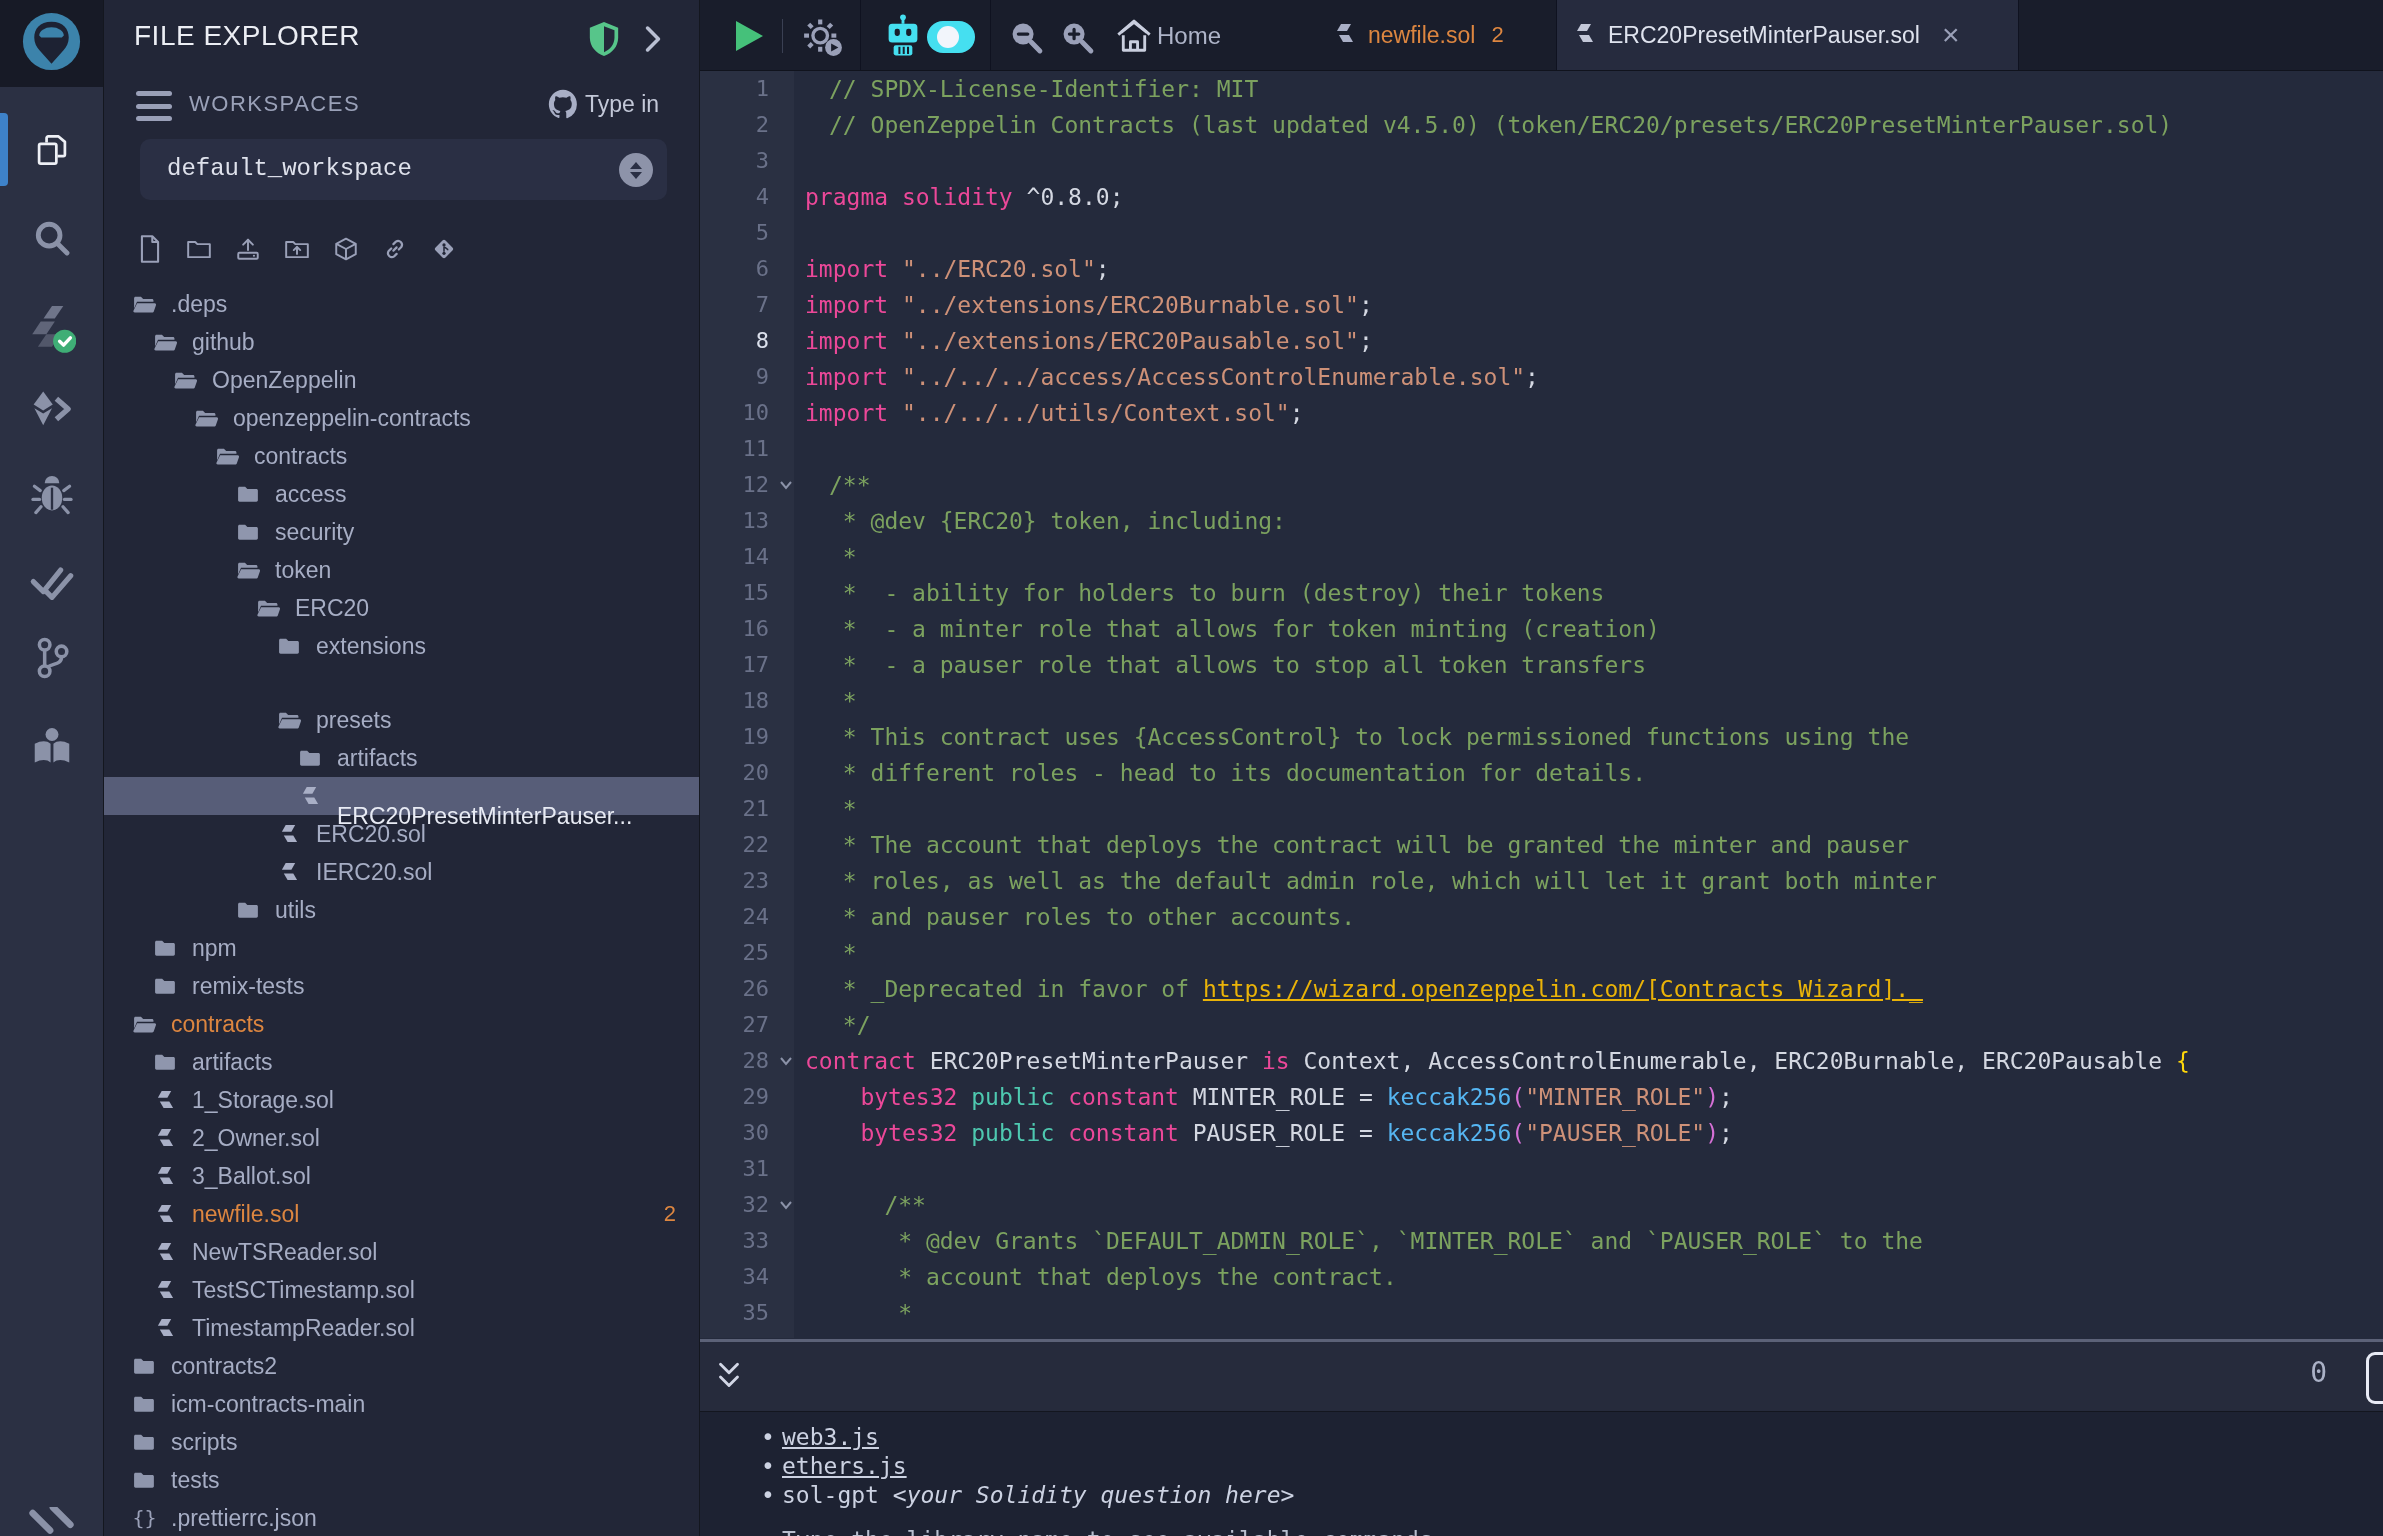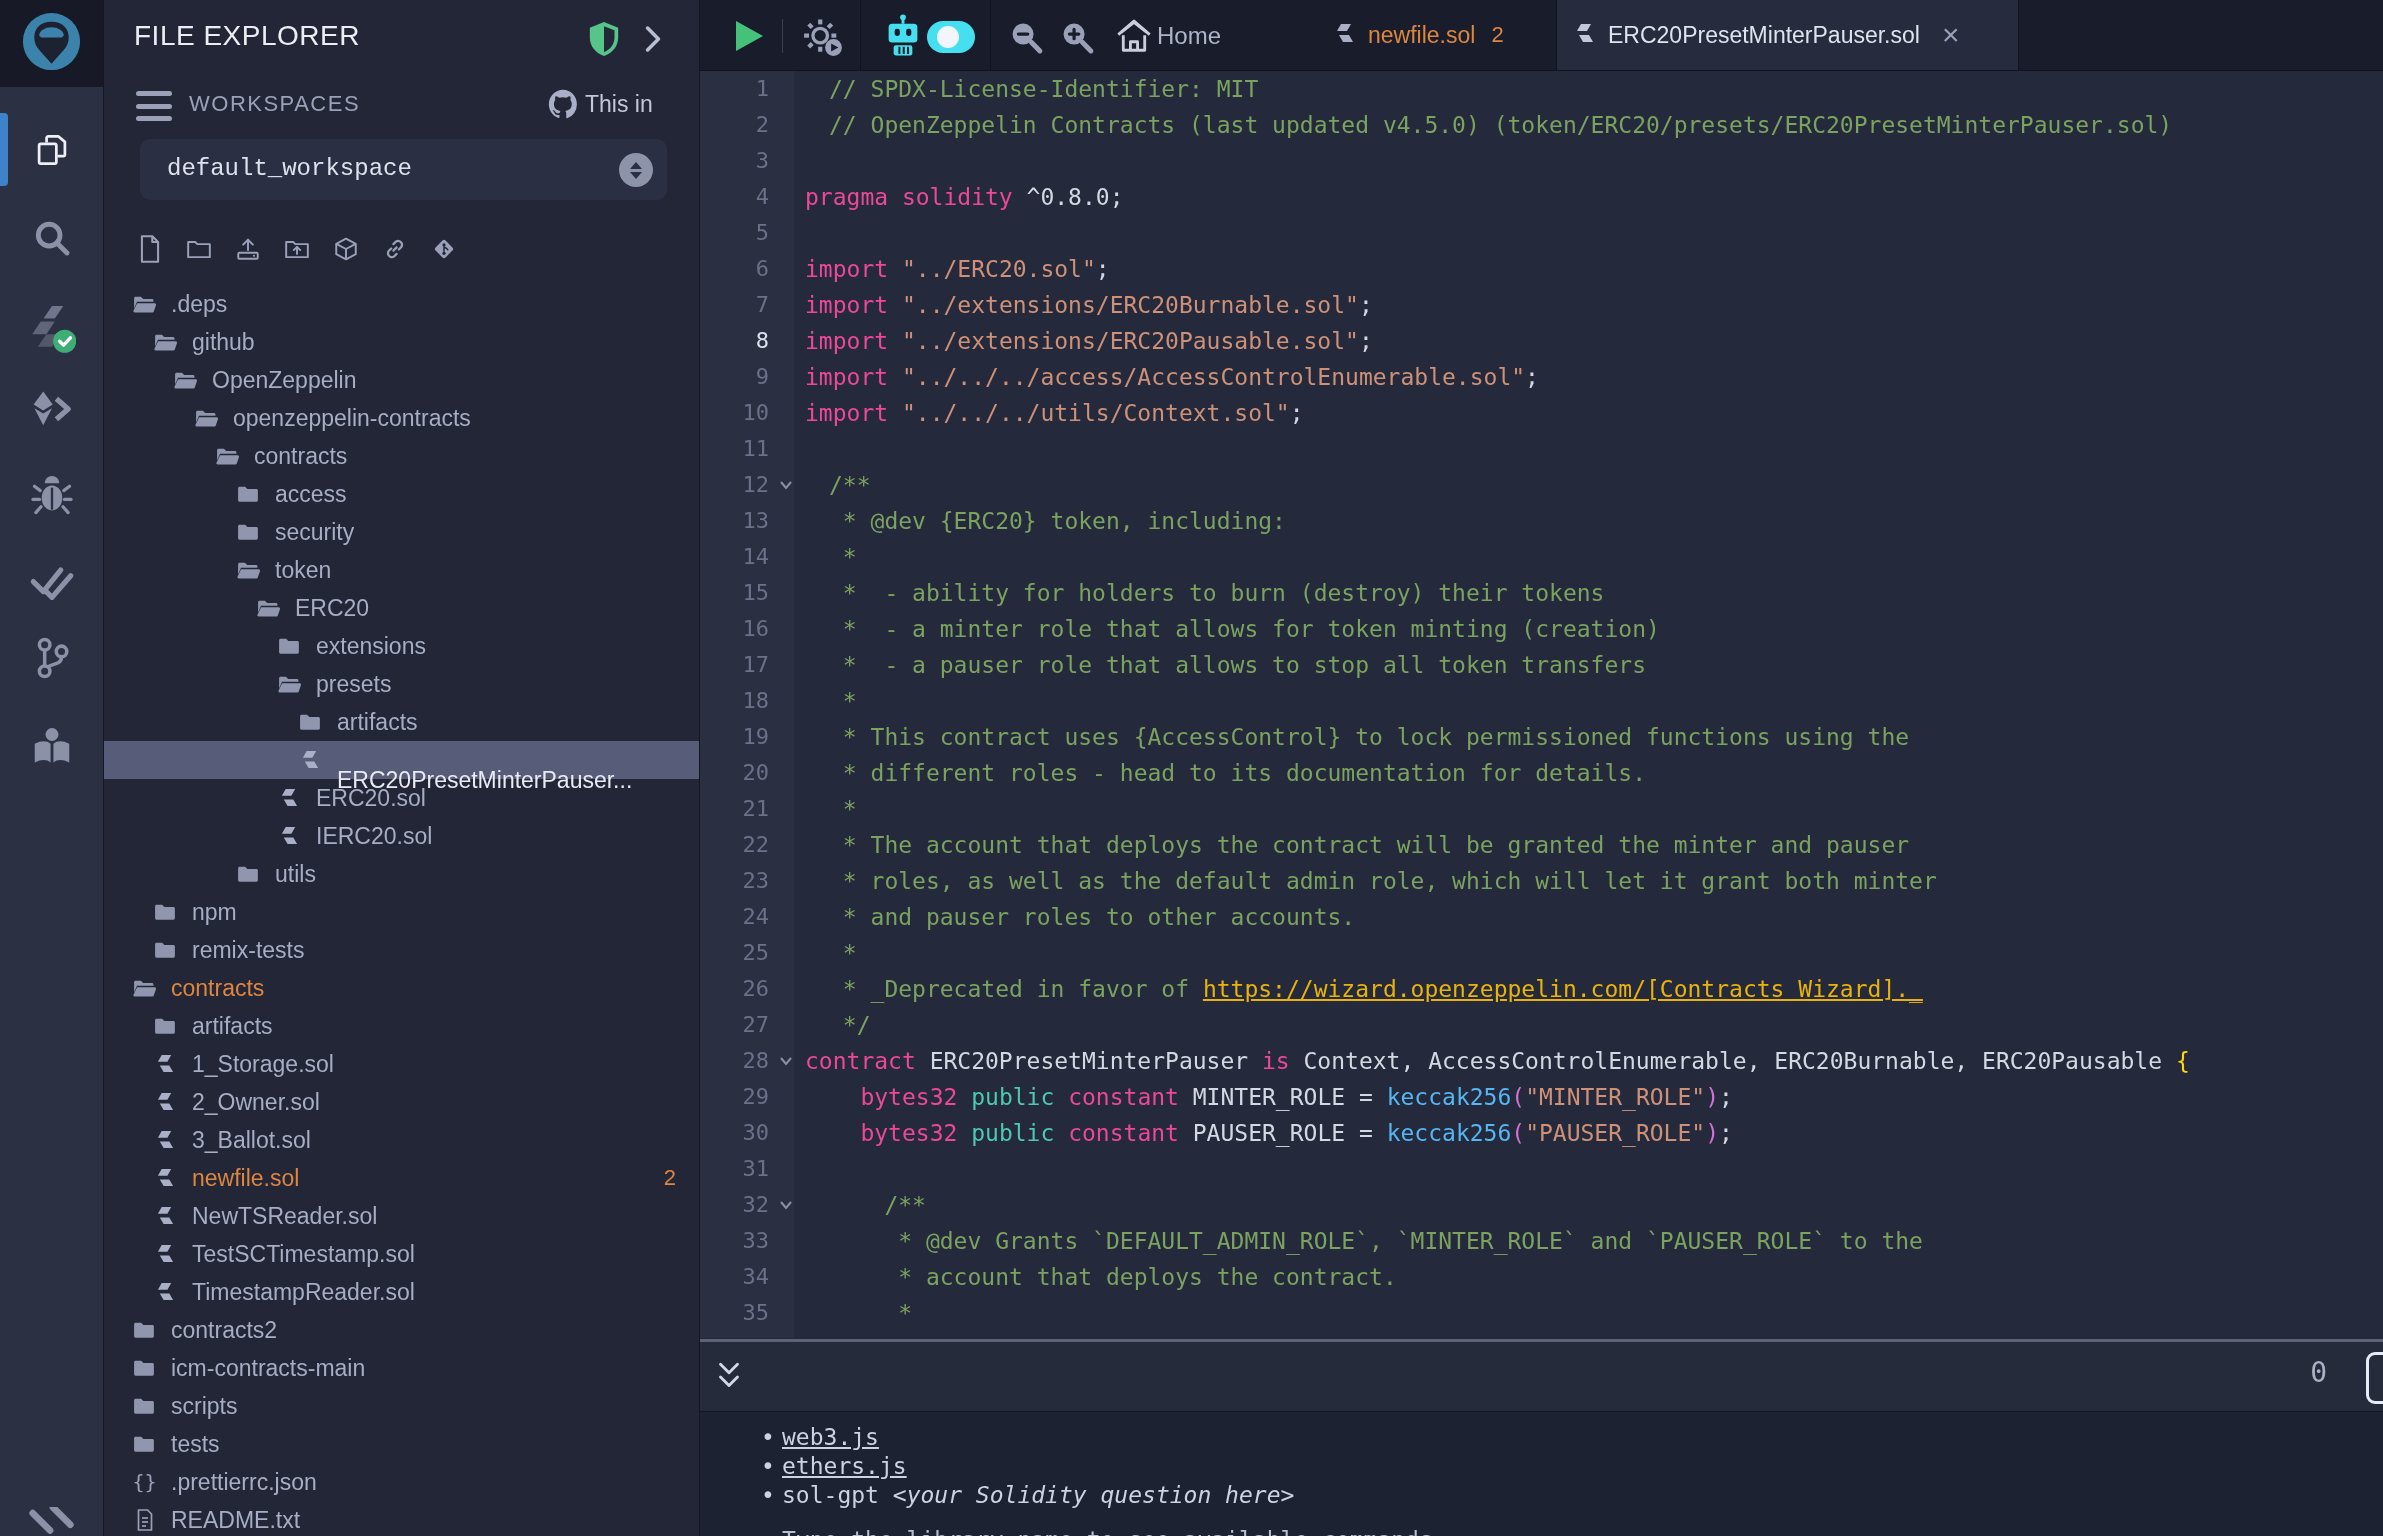--- a/index.html
+++ b/index.html
@@ -195,21 +195,21 @@
         <span></span>
         <span></span>
         <span></span>
       </div>
     <div class="ws-label">WORKSPACES</div>
     <div class="gh-ic">
       <svg width="34" height="34" viewBox="0 0 24 24" fill="#a9afc6">
         <path d="M12 2C6.5 2 2 6.6 2 12.2c0 4.5 2.9 8.3 6.8 9.7.5.1.7-.2.7-.5v-1.7c-2.8.6-3.4-1.2-3.4-1.2-.5-1.2-1.1-1.5-1.1-1.5-.9-.6.1-.6.1-.6 1 .1 1.5 1 1.5 1 .9 1.6 2.4 1.1 3 .9.1-.7.4-1.1.6-1.4-2.2-.3-4.6-1.1-4.6-5 0-1.1.4-2 1-2.7-.1-.3-.4-1.3.1-2.7 0 0 .8-.3 2.7 1a9.4 9.4 0 0 1 5 0c1.9-1.3 2.7-1 2.7-1 .5 1.4.2 2.4.1 2.7.6.7 1 1.6 1 2.7 0 3.9-2.4 4.7-4.6 5 .4.3.7.9.7 1.9v2.8c0 .3.2.6.7.5a10.2 10.2 0 0 0 6.8-9.7C22 6.6 17.5 2 12 2z"></path>
       </svg>
     </div>
-    <div class="signin">This in</div>
+    <div class="signin">Type in</div>
   </div>
 
   <div class="ws-select">
     <div class="val">default_workspace</div>
     <div class="ws-caret">
         <i class="up"></i>
         <i class="dn"></i>
       </div>
   </div>
 
@@ -346,21 +346,21 @@
         <span class="tree-label">ERC20</span>
       </div>
       <div class="tree-row" style="padding-left: 172px;">
         <span class="tree-icon">
           <svg width="25" height="25" viewBox="0 0 24 24" fill="#8f96ad">
             <path d="M2 6c0-.8.6-1.4 1.4-1.4h5.4l2.1 2.2h8.7c.8 0 1.4.6 1.4 1.4v9.4c0 .8-.6 1.4-1.4 1.4H3.4c-.8 0-1.4-.6-1.4-1.4z"></path>
           </svg>
         </span>
         <span class="tree-label">extensions</span>
       </div>
-      <div class="tree-row" style="padding-left: 172px;">
+      <div class="tree-row" style="padding-left: 172px; margin-top: 36px;">
         <span class="tree-icon">
           <svg width="25" height="25" viewBox="0 0 24 24" fill="#8f96ad">
             <path d="M2 6c0-.8.6-1.4 1.4-1.4h5.2l2.1 2.2h8.5c.8 0 1.4.6 1.4 1.4v1.2H4.8L2 15.8z"></path>
             <path d="M4.9 10.9h16.9c.9 0 1.5.9 1.2 1.7l-2.1 6c-.2.6-.8 1-1.4 1H2.6c-.9 0-1.5-.9-1.2-1.7z"></path>
           </svg>
         </span>
         <span class="tree-label">presets</span>
       </div>
       <div class="tree-row" style="padding-left: 193px;">
         <span class="tree-icon">

